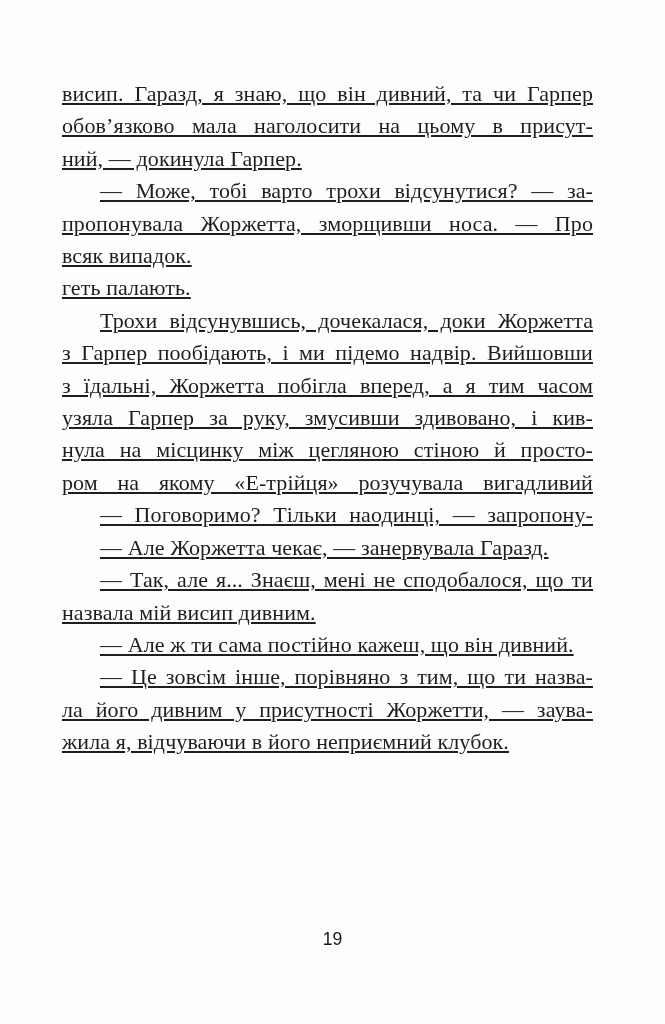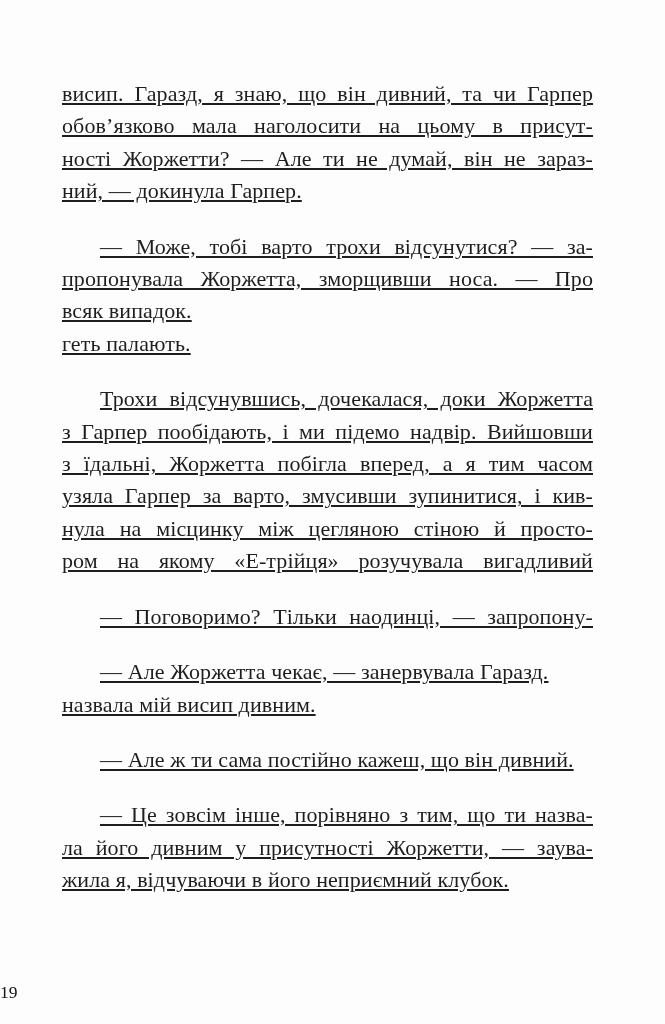--- a/index.html
+++ b/index.html
@@ -29,55 +29,54 @@
     text-align: left;
     letter-spacing: 0.1px;
     text-decoration: underline;
   }
   .line.just {
     text-align: justify;
     text-align-last: justify;
   }
   .line.indent {
     text-indent: 38px;
-    margin-top: 23px;
   }
   .page-number {
     position: absolute;
-    top: 979px;
+    top: 926px;
     left: 0;
     width: 100%;
-    text-align: left;
-    font-family: Liberation Serif, serif;
+    text-align: center;
+    font-family: Liberation Sans, sans-serif;
     font-size: 17.5px;
     line-height: 26px;
     color: #141414;
   }
 </style>
 </head>
 <body>
 
 <div class="book-page">
   <div class="text-block" id="text-block">
       <div class="line just">висип. Гаразд, я знаю, що він дивний, та чи Гарпер</div>
       <div class="line just">обов’язково мала наголосити на цьому в присут-</div>
-      <div class="line just">ності Жоржетти? — Але ти не думай, він не зараз-</div>
       <div class="line">ний, — докинула Гарпер.</div>
       <div class="line indent just">— Може, тобі варто трохи відсунутися? — за-</div>
       <div class="line just">пропонувала Жоржетта, зморщивши носа. — Про</div>
       <div class="line">всяк випадок.</div>
       <div class="line">геть палають.</div>
       <div class="line indent just">Трохи відсунувшись, дочекалася, доки Жоржетта</div>
       <div class="line just">з Гарпер пообідають, і ми підемо надвір. Вийшовши</div>
       <div class="line just">з їдальні, Жоржетта побігла вперед, а я тим часом</div>
-      <div class="line just">узяла Гарпер за варто, змусивши зупинитися, і кив-</div>
+      <div class="line just">узяла Гарпер за руку, змусивши здивовано, і кив-</div>
       <div class="line just">нула на місцинку між цегляною стіною й просто-</div>
       <div class="line just">ром на якому «Е-трійця» розучувала вигадливий</div>
       <div class="line indent just">— Поговоримо? Тільки наодинці, — запропону-</div>
       <div class="line indent">— Але Жоржетта чекає, — занервувала Гаразд.</div>
+      <div class="line indent just">— Так, але я... Знаєш, мені не сподобалося, що ти</div>
       <div class="line">назвала мій висип дивним.</div>
       <div class="line indent">— Але ж ти сама постійно кажеш, що він дивний.</div>
       <div class="line indent just">— Це зовсім інше, порівняно з тим, що ти назва-</div>
       <div class="line just">ла його дивним у присутності Жоржетти, — заува-</div>
       <div class="line">жила я, відчуваючи в його неприємний клубок.</div>
     </div>
   <div class="page-number">19</div>
 </div>
 
 </body></html>

